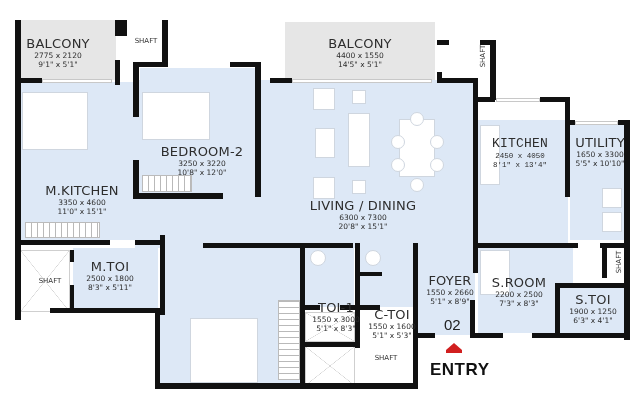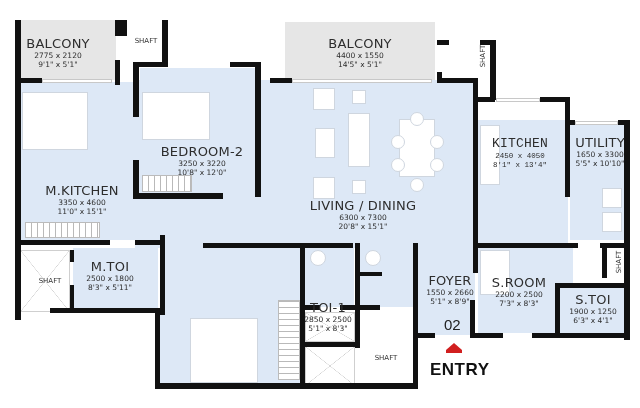--- a/index.html
+++ b/index.html
@@ -167,24 +167,29 @@
   <div class="lbl" style="left:600px;top:136px;">
     <span class="n">UTILITY</span>
     <span class="d">1650 x 3300</span>
     <span class="d">5'5" x 10'10"</span>
   </div>
   <div class="lbl" style="left:110px;top:260px;">
     <span class="n">M.TOI</span>
     <span class="d">2500 x 1800</span>
     <span class="d">8'3" x 5'11"</span>
   </div>
-  <div class="lbl" style="left:328px;top:301px;">
+  <div class="lbl" style="left:336px;top:301px;">
     <span class="n">TOI-1</span>
-    <span class="d">2850 x 2500</span>
+    <span class="d">1550 x 3000</span>
     <span class="d">5'1" x 8'3"</span>
+  </div>
+  <div class="lbl" style="left:392px;top:308px;">
+    <span class="n">C-TOI</span>
+    <span class="d">1550 x 1600</span>
+    <span class="d">5'1" x 5'3"</span>
   </div>
   <div class="lbl" style="left:450px;top:274px;">
     <span class="n">FOYER</span>
     <span class="d">1550 x 2660</span>
     <span class="d">5'1" x 8'9"</span>
   </div>
   <div class="lbl" style="left:519px;top:276px;">
     <span class="n">S.ROOM</span>
     <span class="d">2200 x 2500</span>
     <span class="d">7'3" x 8'3"</span>

